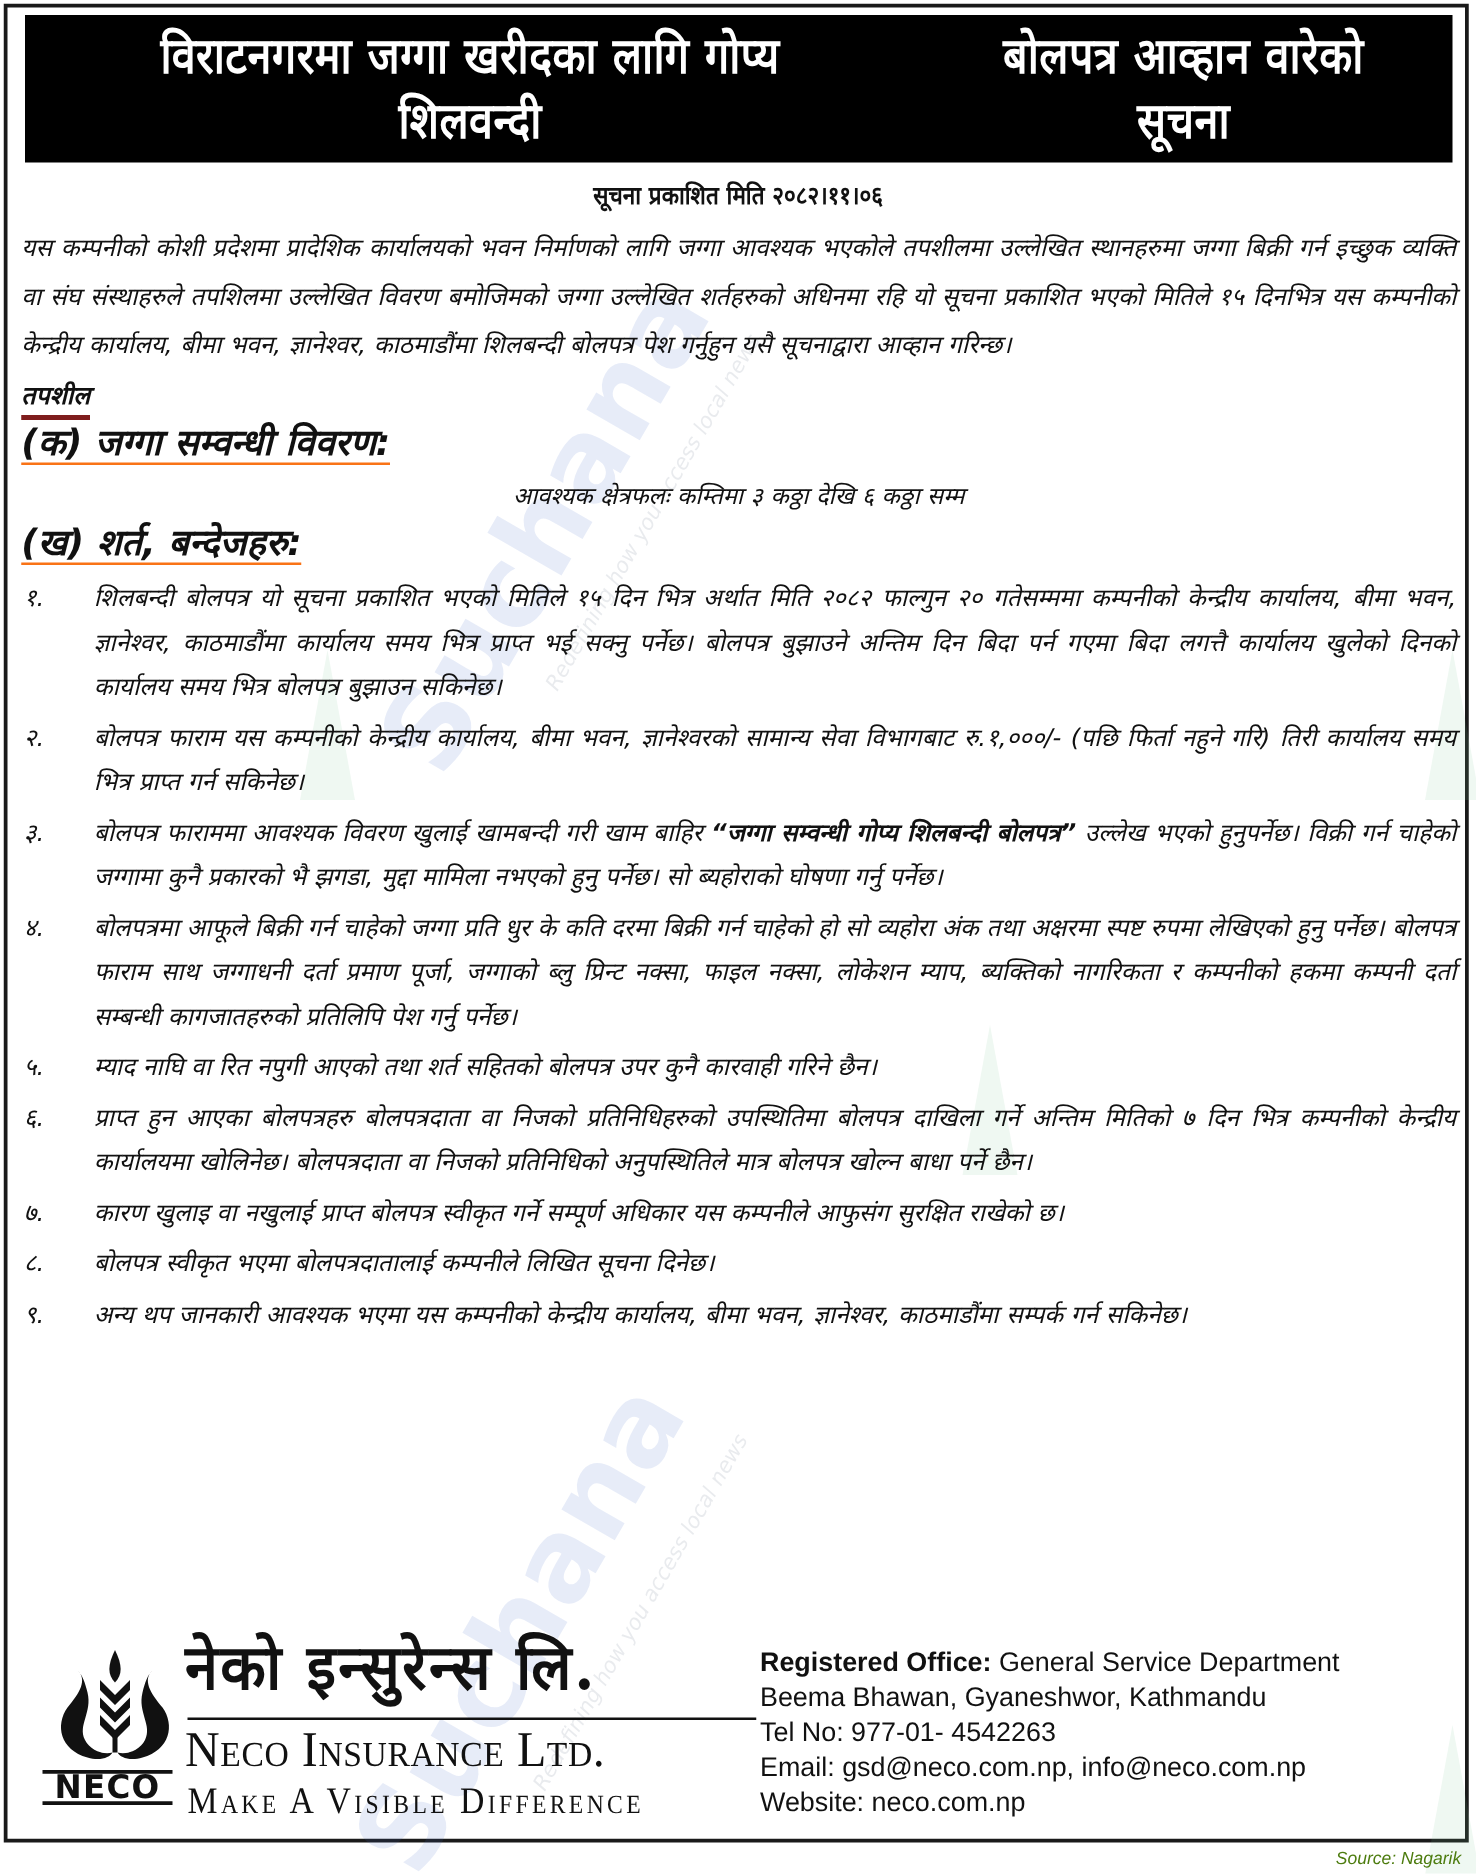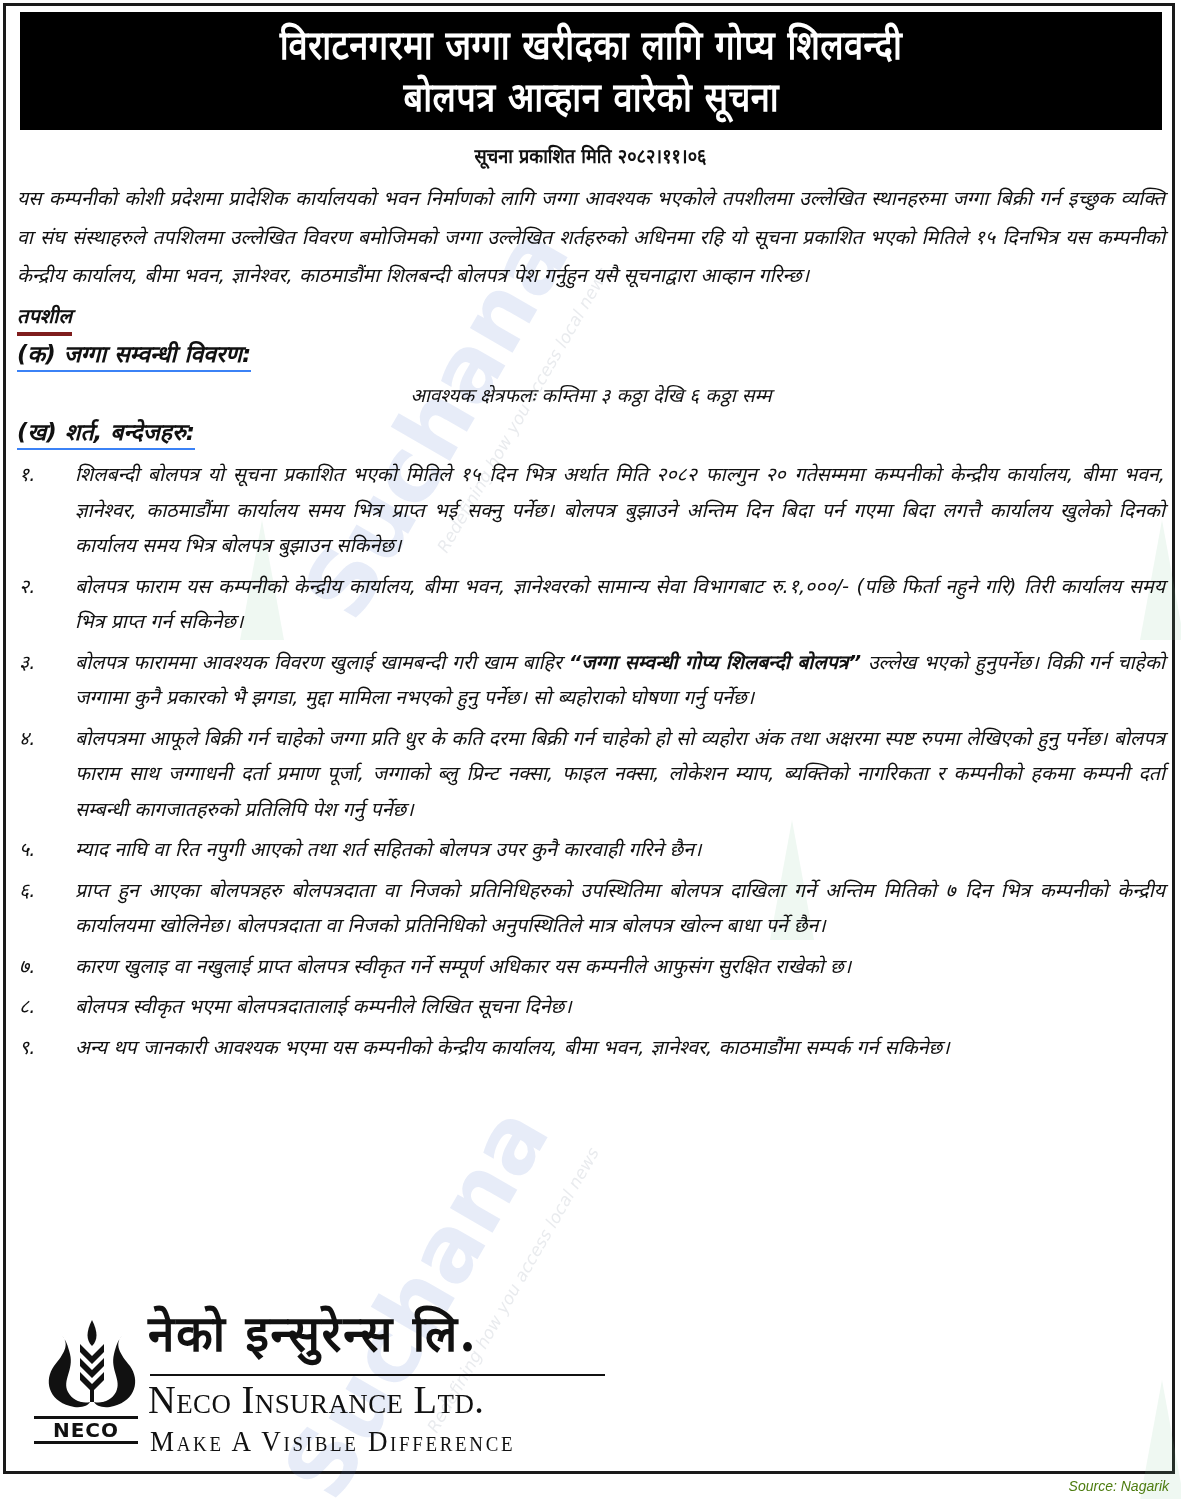--- a/index.html
+++ b/index.html
@@ -25,21 +25,21 @@
   }
   .wm-arrow {
     position: absolute; width: 0; height: 0;
     border-left: 22px solid transparent; border-right: 22px solid transparent;
     border-bottom: 120px solid rgba(120, 200, 150, 0.12);
   }
 
   .title-bar {
     position: absolute; left: 20px; top: 12px; width: 1142px; height: 118px;
     background: #000; color: #fff; text-align: center;
-    display: flex; flex-direction: column; justify-content: center; align-items: center;
+    display: flex; flex-direction: row; justify-content: center; align-items: center;
   }
   .title-line {
     font-family: "DejaVu Sans", sans-serif; font-weight: bold; font-size: 40px;
     line-height: 52px; letter-spacing: 0.5px; transform: scaleX(0.86);
   }
 
   .pub-date {
     position: absolute; left: 0; top: 142px; width: 1181px; text-align: center;
     font-size: 20px; font-weight: bold; transform: scaleX(0.9);
   }
@@ -48,42 +48,42 @@
     position: absolute; left: 17px; top: 180px; width: 1148px;
     font-family: "DejaVu Sans", sans-serif; font-size: 19.5px; line-height: 38.5px; font-style: italic;
   }
   .intro { text-align: justify; text-align-last: left; }
 
   .heading {
     display: inline-block; font-weight: bold; font-size: 20px; line-height: 32px;
     border-bottom: 4px solid #7f1d1d; margin-top: 4px;
   }
   .sub-heading {
-    display: inline-block; font-weight: bold; font-size: 23px; line-height: 32px;
-    border-bottom: 2px solid #3b82f6; margin-top: 2px;
+    display: inline-block; font-weight: bold; font-size: 29px; line-height: 32px;
+    border-bottom: 2px solid #f97316; margin-top: 2px;
   }
   .detail-line { font-size: 19px; line-height: 38px; text-align: center; }
 
   .cond-list { margin-top: 4px; }
   .cond {
     display: flex; line-height: 35.5px; font-size: 19.5px; margin-bottom: 5px;
   }
   .cond-num { width: 58px; flex: none; padding-left: 2px; }
   .cond-text { flex: 1; text-align: justify; }
   .cond-text b { font-weight: bold; }
 
   .footer {
     position: absolute; left: 20px; top: 1308px; width: 1150px; height: 160px;
   }
   .logo {
     position: absolute; left: 16px; top: 6px; width: 112px; height: 140px;
   }
   .logo-word {
     position: absolute; left: 14px; top: 108px; width: 104px; text-align: center;
-    font-family: "DejaVu Sans", sans-serif; font-weight: bold; font-size: 20px; letter-spacing: 1px;
+    font-family: "DejaVu Sans", sans-serif; font-weight: bold; font-size: 26px; letter-spacing: 1px;
     border-top: 3px solid #111; border-bottom: 3px solid #111; line-height: 22px;
   }
   .brand-np {
     position: absolute; left: 128px; top: -6px; width: 460px;
     font-family: "DejaVu Serif", serif; font-weight: bold; font-size: 50px; line-height: 64px;
     letter-spacing: 2px; transform: scaleX(0.95); transform-origin: left;
   }
   .brand-rule {
     position: absolute; left: 130px; top: 66px; width: 455px; height: 2px; background: #111;
   }
@@ -199,15 +199,22 @@
       <circle cx="66" cy="86" r="2" fill="#fff"></circle>
     </svg>
   </div>
   <div class="logo-word">NECO</div>
 
   <div class="brand-np">नेको इन्सुरेन्स लि.</div>
   <div class="brand-rule"></div>
   <div class="brand-en">Neco Insurance Ltd.</div>
   <div class="brand-tag">Make A Visible Difference</div>
 
+  <div class="contact">
+    <div><b>Registered Office:</b><span> General Service Department</span></div>
+    <div>Beema Bhawan, Gyaneshwor, Kathmandu</div>
+    <div>Tel No: 977-01- 4542263</div>
+    <div>Email: gsd@neco.com.np, info@neco.com.np</div>
+    <div>Website: neco.com.np</div>
+  </div>
 </div>
 
 <div class="source">Source: Nagarik</div>
 
 </body></html>

